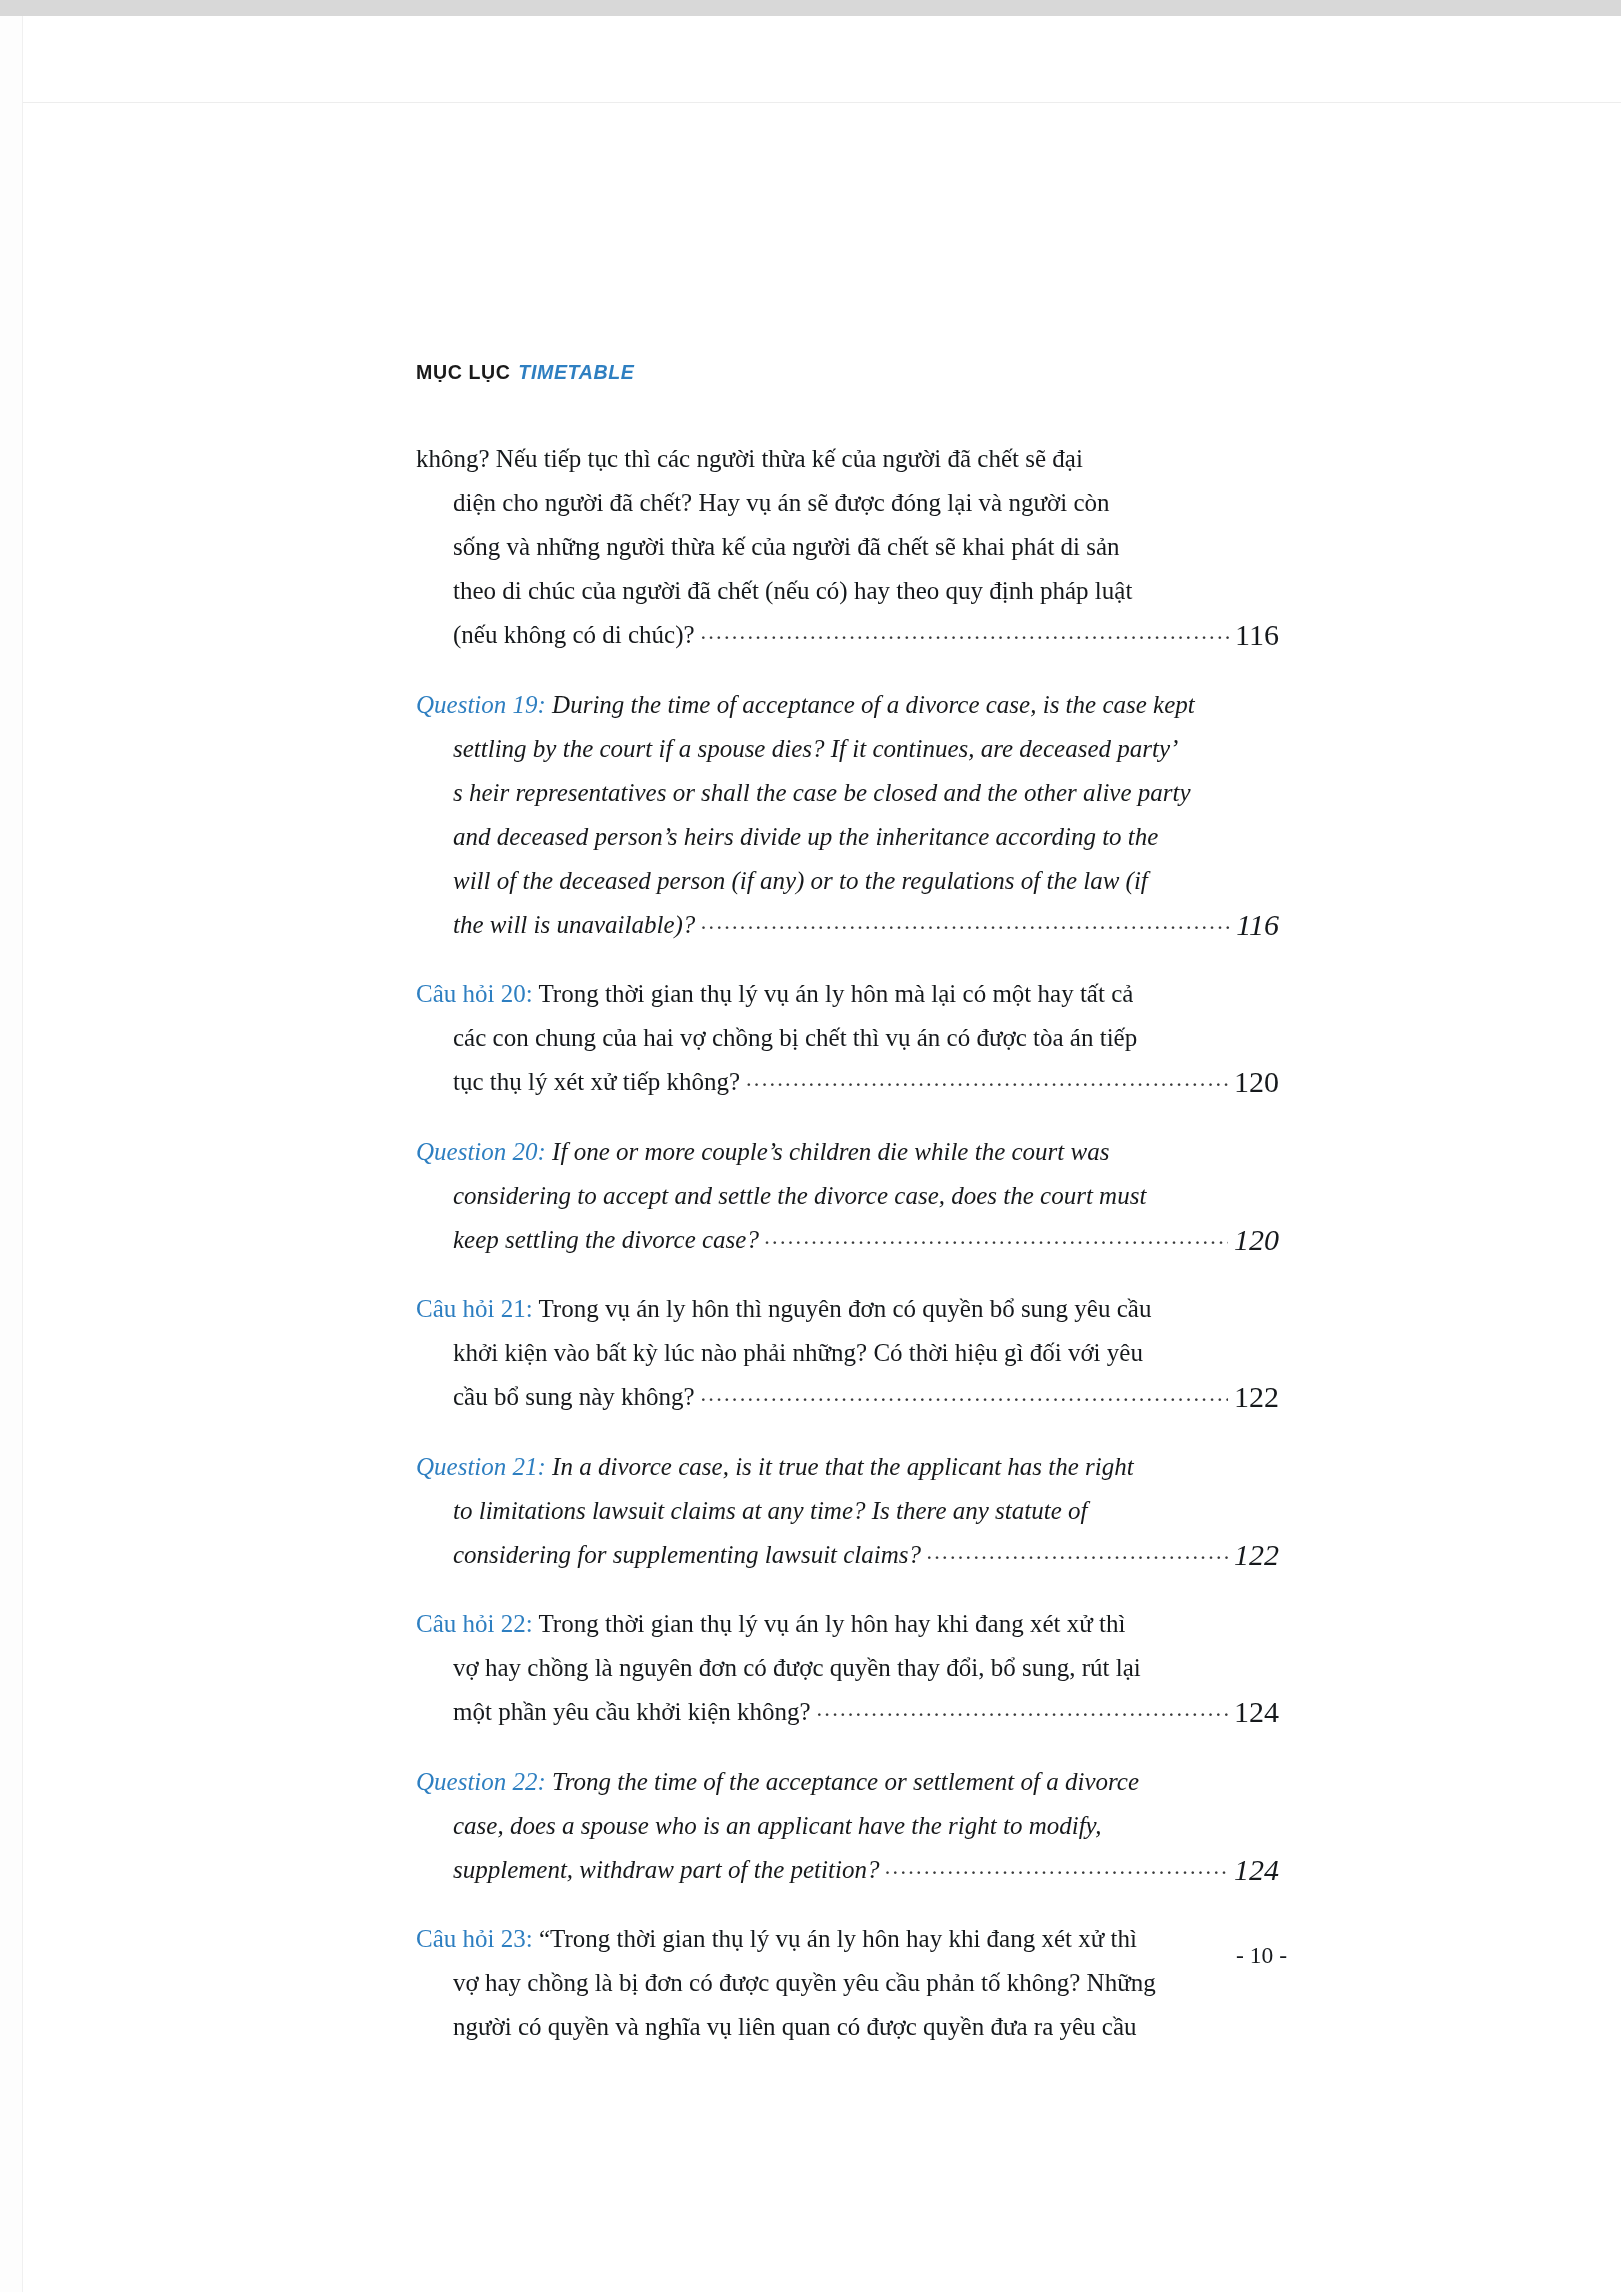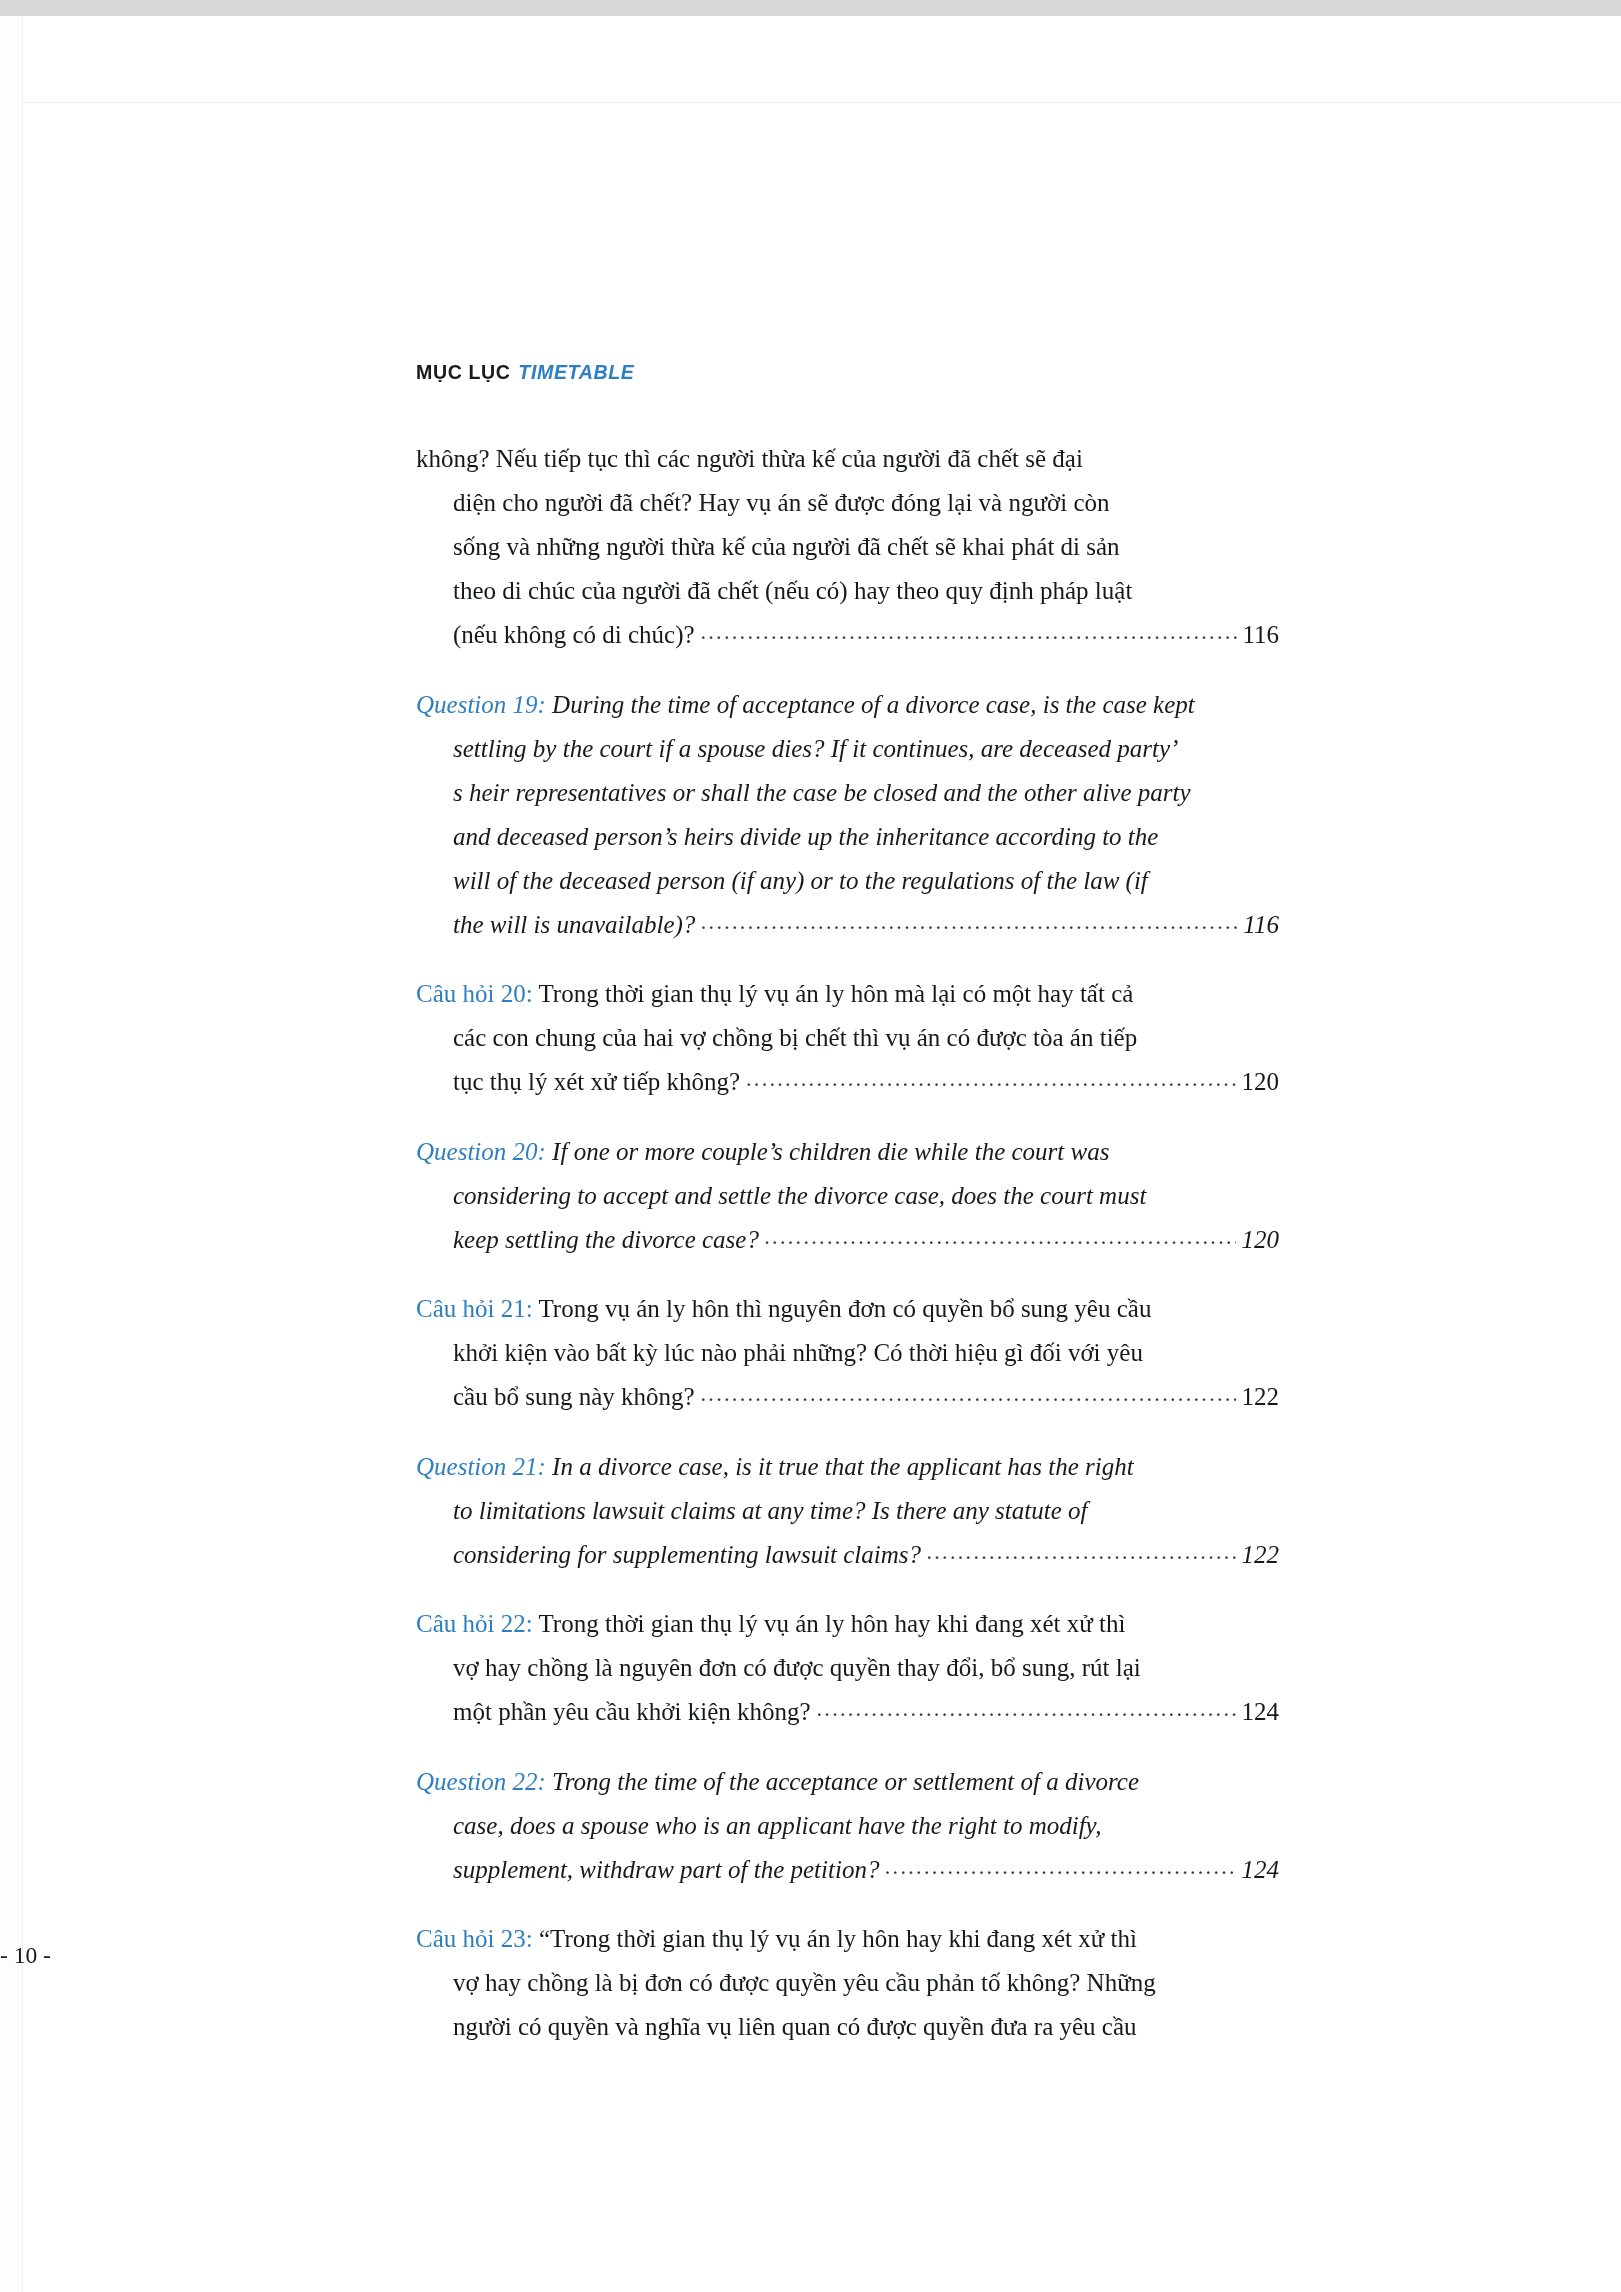--- a/index.html
+++ b/index.html
@@ -111,31 +111,31 @@
     bottom: 2.9px;
     letter-spacing: 2.2px;
     color: #3a3a3a;
     font-size: 22.5px;
     white-space: nowrap;
   }
   .pg {
     flex: 0 0 auto;
     color: #16191c;
     font-style: normal;
-    font-size: 25px;
+    font-size: 30px;
   }
   .entry.en .pg {
     font-style: italic;
   }
   .folio {
     position: absolute;
     left: 0;
     top: 1926px;
     width: 1287px;
-    text-align: left;
+    text-align: right;
     font-size: 23.5px;
     color: #16191c;
   }
 </style>
 </head>
 <body>
 
 <div class="page">
   <div class="scan-edge-top"></div>
   <div class="scan-edge-left"></div>

